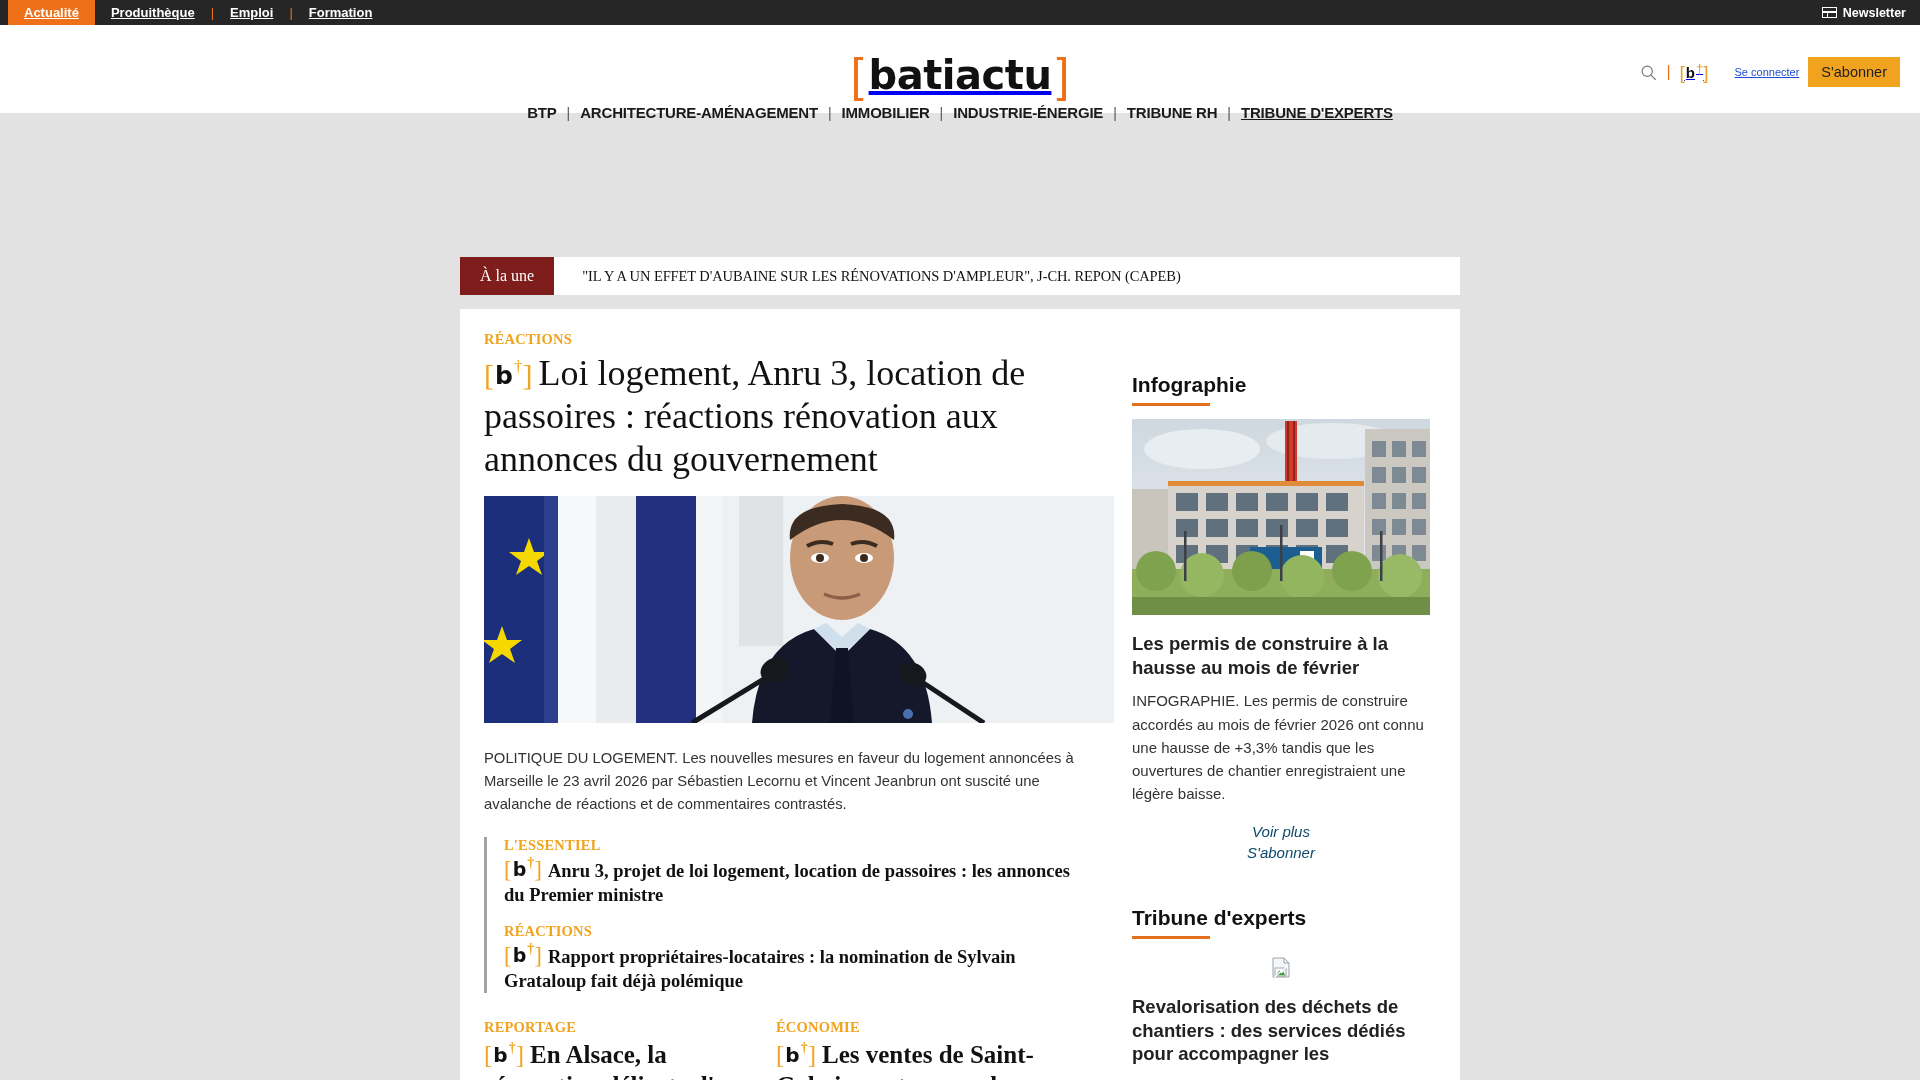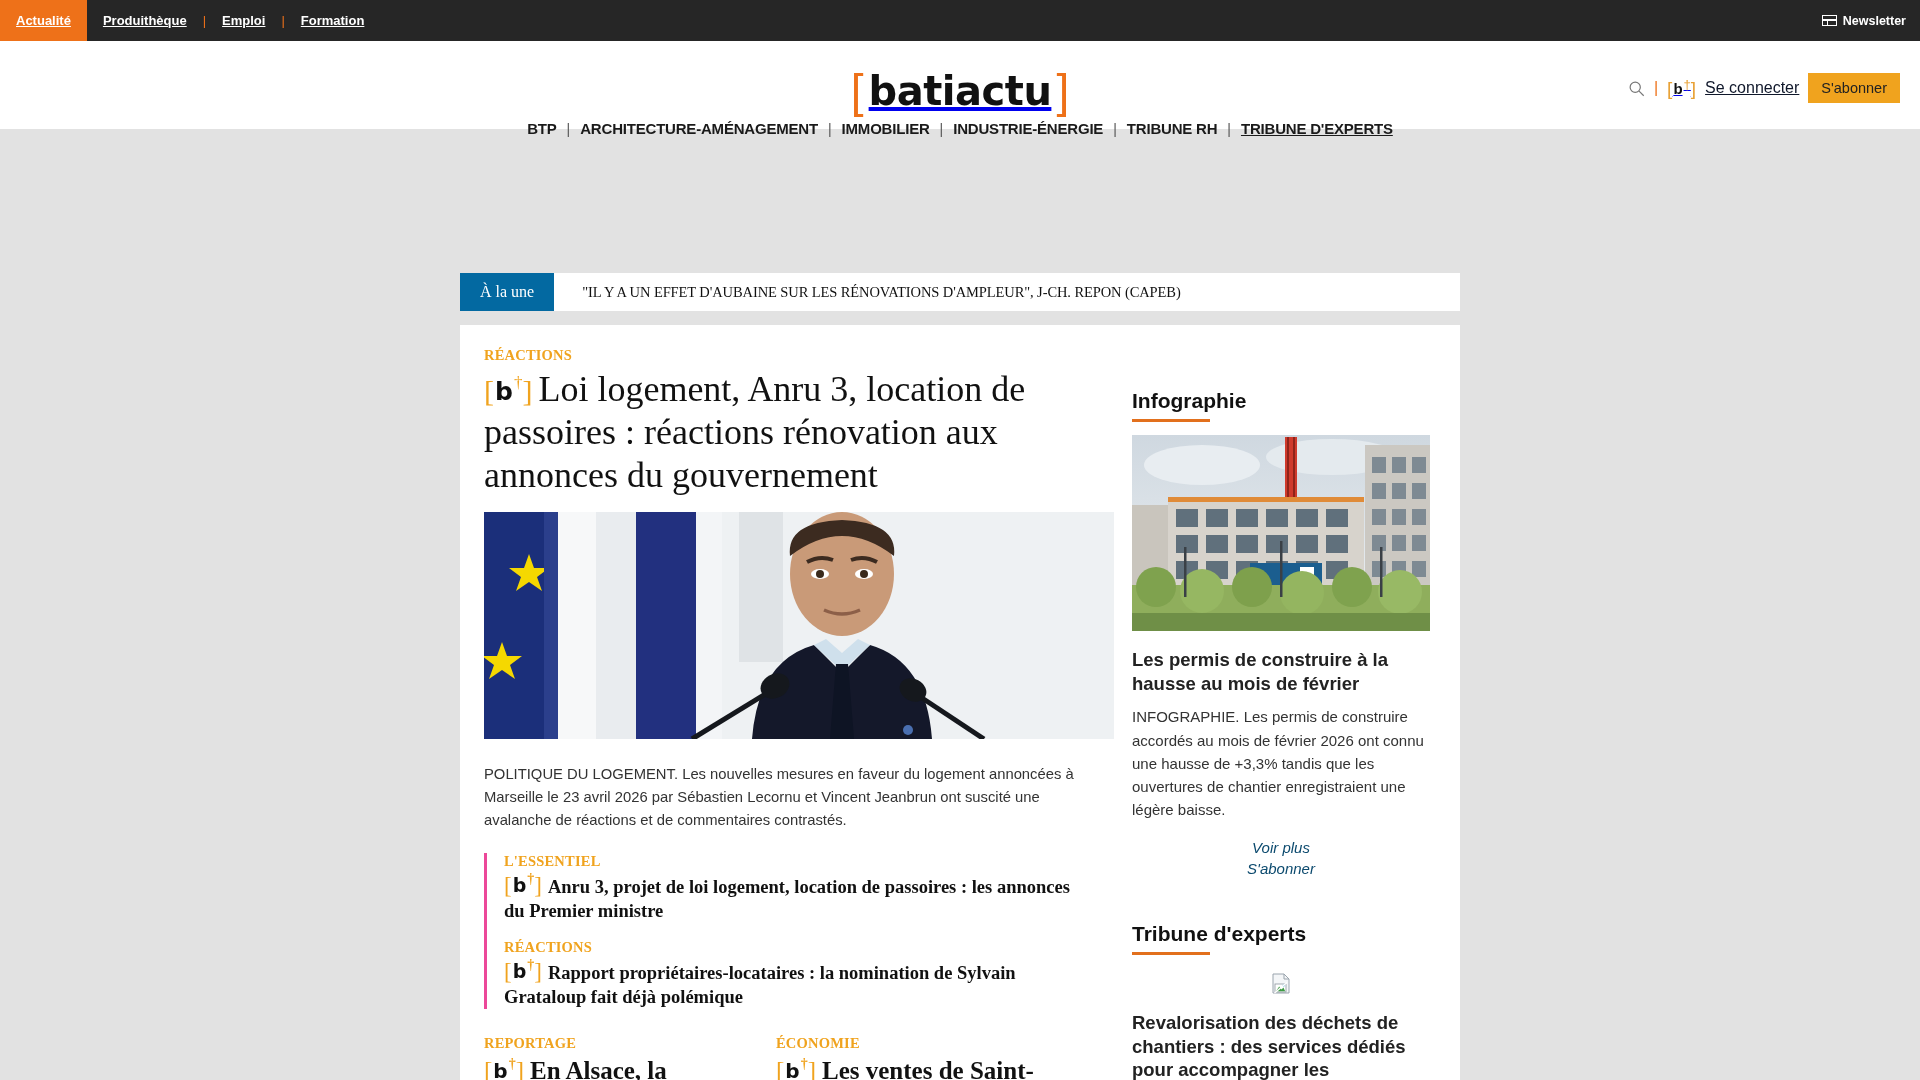--- a/index.html
+++ b/index.html
@@ -6,25 +6,26 @@
   html, body {
     margin: 0; padding: 0;
     width: 1920px; height: 1080px;
     overflow: hidden;
     background: #e2e2e2;
     font-family: "Liberation Sans", sans-serif;
   }
 
   
   .topbar {
-    height: 41px;
+    height: 25px;
     background: #262626;
     display: flex;
     align-items: stretch;
     position: relative;
+    padding-left: 8px;
   }
   .topbar-tab {
     display: flex; align-items: center;
     padding: 0 16px;
     color: #ffffff;
     font-size: 13px;
     font-weight: bold;
     white-space: nowrap;
   }
   .topbar-tab.active { background: #ee7119; }
@@ -88,21 +89,21 @@
   }
   .search-icon { width: 17px; height: 17px; display: block; }
   .vbar { color: #ee7119; font-size: 16px; line-height: 1; }
   .bmark {
     display: inline-flex; align-items: center;
     font-size: 0; position: relative;
   }
   .bmark .b-brk { color: #e8a033; font-size: 19px; font-weight: 300; line-height: 1; }
   .bmark .b-let { color: #111111; font-size: 15px; font-weight: bold; line-height: 1; padding: 0 1px; }
   .bmark .b-dag { color: #e8a033; font-size: 13px; line-height: 1; position: relative; top: -4px; }
-  .signin { font-size: 16px; color: #0f172a; white-space: nowrap; }
+  .signin { font-size: 11px; color: #1d4ed8; white-space: nowrap; margin-left: 17px; }
   .subscribe-btn {
     background: #f0a31e;
     color: #222222;
     font-size: 14.5px;
     padding: 7px 13px;
     border: none;
     cursor: pointer;
     white-space: nowrap;
     font-family: "Liberation Sans", sans-serif;
   }
@@ -137,21 +138,21 @@
 
   
   .alaune {
     margin-top: 144px;
     display: flex;
     background: #ffffff;
     height: 38px;
     align-items: stretch;
   }
   .alaune-label {
-    background: #0369a1;
+    background: #7f1d1d;
     color: #ffffff;
     font-size: 16px;
     display: flex; align-items: center; justify-content: center;
     padding: 0 20px;
     font-family: "Liberation Serif", serif;
     white-space: nowrap;
   }
   .alaune-text {
     display: flex; align-items: center;
     padding-left: 28px;
@@ -220,21 +221,21 @@
 
   .hero-desc {
     margin-top: 24px;
     font-size: 14.8px;
     line-height: 1.53;
     color: #333333;
   }
 
   .essentiel {
     margin-top: 22px;
-    border-left: 3px solid #ec4899;
+    border-left: 3px solid #a3a3a3;
     padding-left: 17px;
   }
   .ess-title {
     font-family: "Liberation Serif", serif;
     font-size: 18.5px;
     font-weight: bold;
     line-height: 1.27;
     color: #111111;
     margin: 0 0 2px 0;
   }

